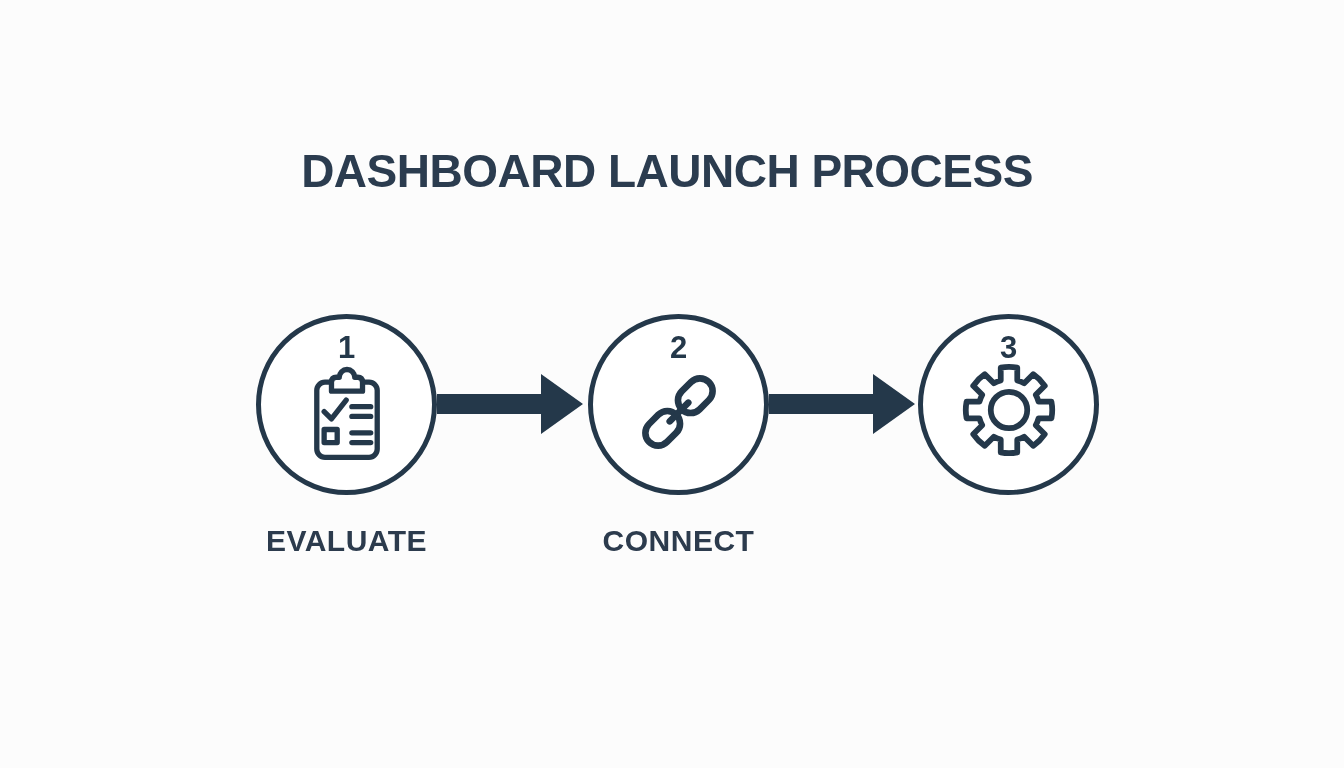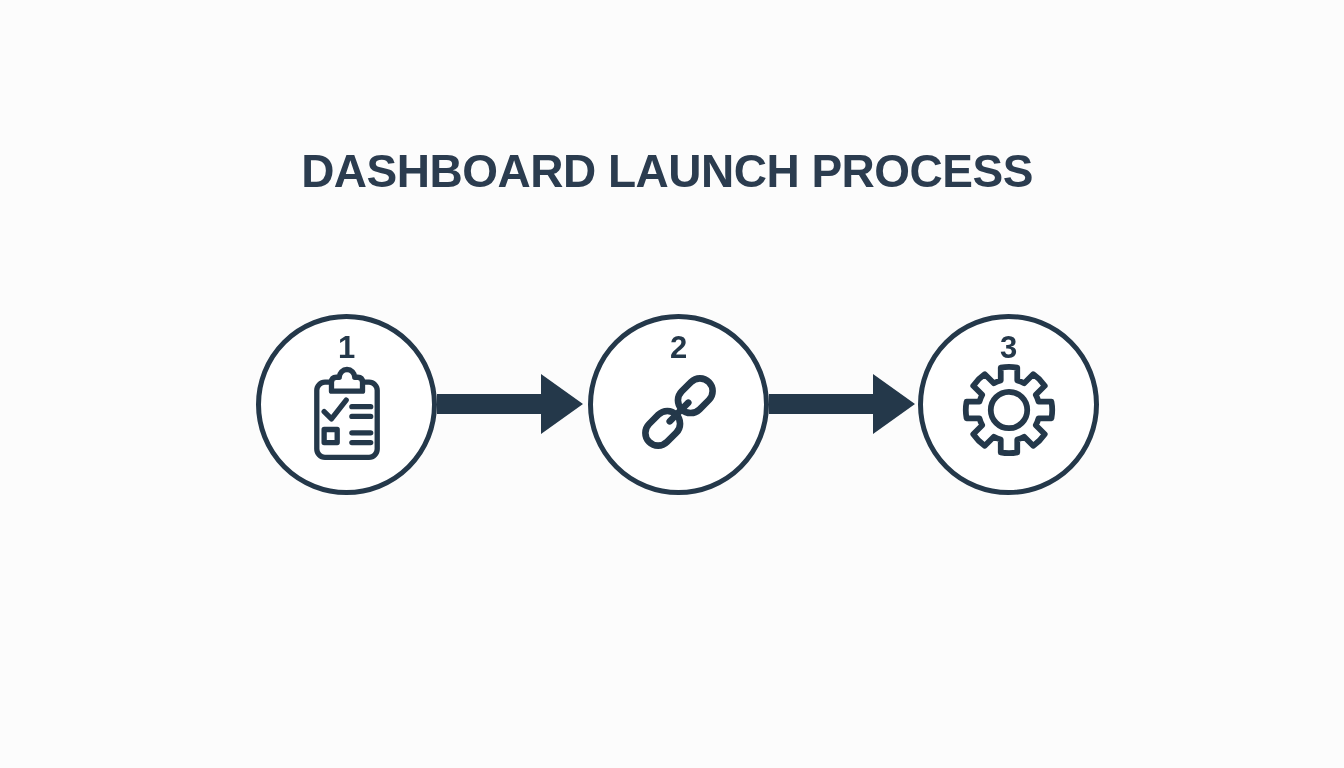--- a/index.html
+++ b/index.html
@@ -94,39 +94,41 @@
           <path d="M31 32 v-11 q0 -6 6 -6 h3.5 a9.5 9.5 0 1 1 19 0 h3.5 q6 0 6 6 v11 z" fill="var(--circle_fill, #ffffff)"></path>
           <polyline points="22,57 31,66 49,43" fill="none"></polyline>
           <line x1="56" y1="51" x2="79" y2="51"></line>
           <line x1="56" y1="63" x2="79" y2="63"></line>
           <rect x="22" y="79" width="16" height="16"></rect>
           <line x1="56" y1="83" x2="79" y2="83"></line>
           <line x1="56" y1="95" x2="79" y2="95"></line>
         </svg>
       </span>
     </div>
+    <div class="step-label">EVALUATE</div>
   </section>
 
   <svg class="arrow arrow-1" width="147" height="62" viewBox="0 0 147 62">
     <polygon points="0,21 104,21 104,1 146,31 104,61 104,41 0,41" fill="currentColor"></polygon>
   </svg>
 
   <section class="step step-2">
     <div class="circle">
       <span class="num">2</span>
       <span class="icon-wrap icon-chain">
         <svg width="94" height="94" viewBox="0 0 100 100" fill="none" stroke="currentColor" stroke-width="7" stroke-linejoin="round" stroke-linecap="round">
           <g transform="rotate(45 50 50)">
             <rect x="36.5" y="5" width="27" height="41" rx="13.5"></rect>
             <rect x="36.5" y="54" width="27" height="41" rx="13.5"></rect>
             <line x1="50" y1="36" x2="50" y2="64"></line>
           </g>
         </svg>
       </span>
     </div>
+    <div class="step-label">CONNECT</div>
   </section>
 
   <svg class="arrow arrow-2" width="147" height="62" viewBox="0 0 147 62">
     <polygon points="0,21 104,21 104,1 146,31 104,61 104,41 0,41" fill="currentColor"></polygon>
   </svg>
 
   <section class="step step-3">
     <div class="circle">
       <span class="num">3</span>
       <span class="icon-wrap icon-gear">

